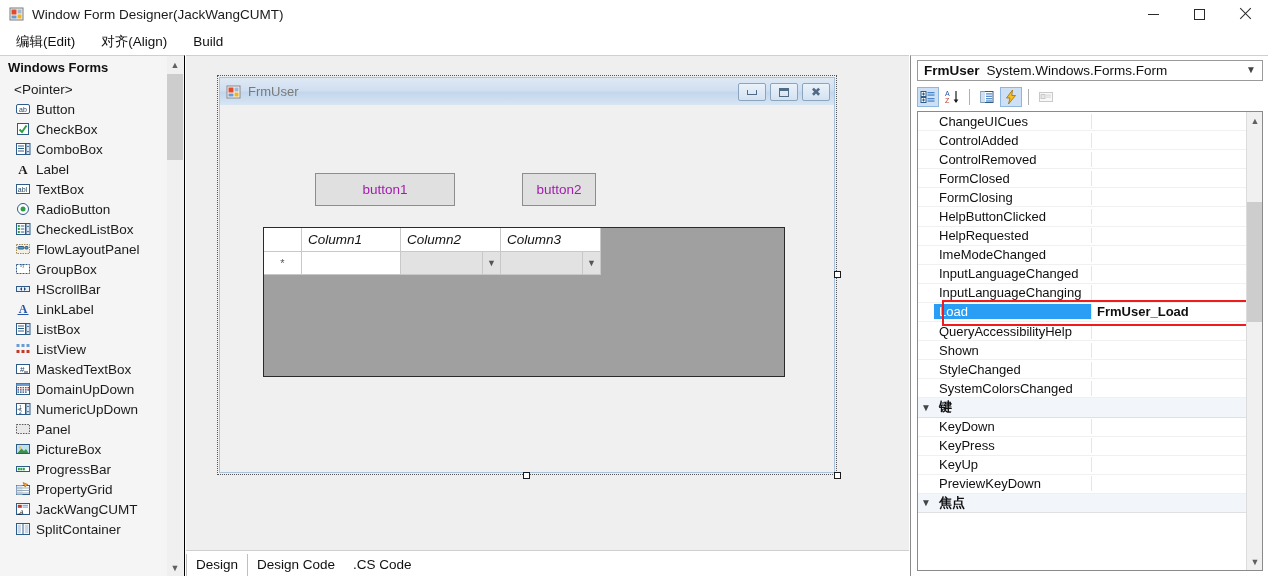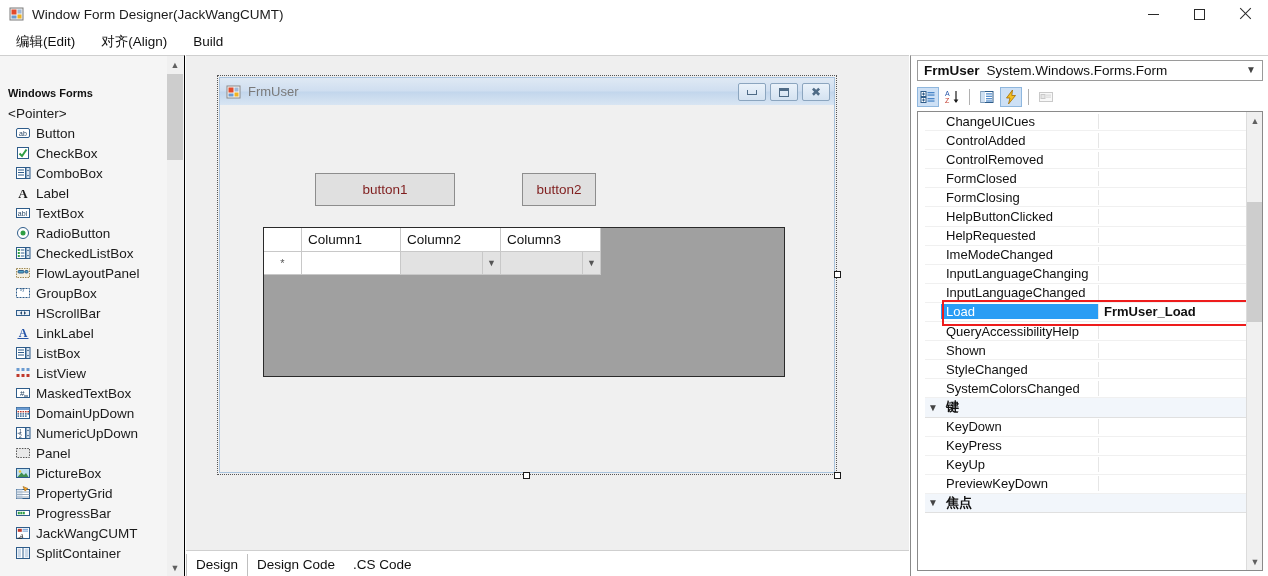--- a/index.html
+++ b/index.html
@@ -70,36 +70,35 @@
   
   .toolbox {
     position: absolute; left: 0; top: 55px;
     width: 185px; height: 521px;
     background: #f5f5f5;
     border-right: 1px solid #000;
     border-top: 1px solid #cfcfcf;
     overflow: hidden;
   }
   .toolbox-title {
-    font-weight: bold; font-size: 11px;
+    font-weight: bold; font-size: 13px;
     color: #111; padding: 4px 0 4px 8px;
     white-space: nowrap;
-    margin-top: 27px;
   }
   .tb-list { padding-left: 0; }
   .tb-row {
     height: 20px; display: flex; align-items: center;
     padding-left: 15px; white-space: nowrap;
   }
   .tb-row .tb-ico {
     width: 16px; height: 16px; margin-right: 5px;
     flex: none; display: block;
   }
   .tb-label { font-size: 13.5px; color: #1b1b1b; }
-  .tb-row.pointer { padding-left: 8px; }
+  .tb-row.pointer { padding-left: 14px; }
 
   
   .tb-scroll {
     position: absolute; right: 1px; top: 0;
     width: 16px; height: 520px;
     background: #f0f0f0;
   }
   .tb-scroll .arrow {
     width: 16px; height: 17px;
     display: flex; align-items: center; justify-content: center;
@@ -156,29 +155,29 @@
   .cap-glyph-min { width: 10px; height: 5px; border: 1px solid #4f6b86; border-top: none; }
   .cap-glyph-max { width: 10px; height: 9px; border: 1px solid #4f6b86; }
   .cap-glyph-max::after { content:""; display:block; height:2px; background:#4f6b86; }
   .cap-glyph-close { position: relative; width: 11px; height: 11px; color: #4f6b86; font-size: 12px; line-height: 11px; text-align: center; }
 
   .dz-button {
     position: absolute;
     background: #e0e0e0;
     border: 1px solid #8d8d8d;
     display: flex; align-items: center; justify-content: center;
-    font-size: 13.5px; color: #7f1d1d;
+    font-size: 13.5px; color: #a21caf;
   }
   .dz-grid {
     position: absolute;
     background: #a0a0a0;
     border: 1px solid #2a2a2a;
     overflow: hidden;
   }
-  .dgv-head { display: flex; height: 24px; }
+  .dgv-head { display: flex; height: 24px; font-style: italic; }
   .dgv-head .cell {
     background: #ffffff;
     border-right: 1px solid #c8c8c8;
     border-bottom: 1px solid #c8c8c8;
     display: flex; align-items: center;
     padding-left: 6px;
     font-size: 13.5px; color: #111;
   }
   .dgv-head .cell.rowhdr { width: 38px; padding-left: 0; }
   .dgv-row { display: flex; height: 23px; }
@@ -270,21 +269,20 @@
     background: #fff;
     overflow: hidden;
   }
   .pg-inner {
     position: absolute; left: 0; top: 0;
     width: 330px; height: 100%;
   }
   .pg-row {
     display: flex; height: 19.1px; align-items: center;
     border-bottom: 1px solid #f0f0f0;
-    margin-left: 7px;
   }
   .pg-row .gutter { width: 16px; height: 100%; flex: none; }
   .pg-row .pname {
     width: 158px; flex: none;
     font-size: 13px; color: #101010;
     padding-left: 5px;
     border-right: 1px solid #e6e6e6;
     overflow: hidden; white-space: nowrap;
   }
   .pg-row .pval {
@@ -612,41 +610,41 @@
               <circle cx="5" cy="6.5" r="1.2" fill="#f0c330"></circle>
               <path d="M2.5 12 L6.5 7.5 L9 10 L11 8 L13.5 12 z" fill="#3f8f4f"></path>
             </svg>
         </span>
         <span class="tb-label">PictureBox</span>
       </div>
 
       <div class="tb-row">
         <span class="tb-ico">
           <svg width="16" height="16" viewBox="0 0 16 16">
+              <rect x="1.5" y="5.5" width="13" height="5" fill="#fff" stroke="#2e5c8a"></rect>
+              <rect x="2.8" y="6.8" width="2" height="2.5" fill="#2f9e44"></rect>
+              <rect x="5.3" y="6.8" width="2" height="2.5" fill="#2f9e44"></rect>
+              <rect x="7.8" y="6.8" width="2" height="2.5" fill="#2f9e44"></rect>
+            </svg>
+        </span>
+        <span class="tb-label">ProgressBar</span>
+      </div>
+
+      <div class="tb-row">
+        <span class="tb-ico">
+          <svg width="16" height="16" viewBox="0 0 16 16">
               <rect x="1.5" y="4.5" width="13" height="9" fill="#fff" stroke="#2e5c8a"></rect>
               <rect x="1.5" y="4.5" width="6" height="9" fill="#dbe6f2"></rect>
               <line x1="1.5" y1="7" x2="14.5" y2="7" stroke="#9ab"></line>
               <line x1="1.5" y1="9.5" x2="14.5" y2="9.5" stroke="#9ab"></line>
               <line x1="1.5" y1="12" x2="14.5" y2="12" stroke="#9ab"></line>
               <path d="M8 1.5 l5 2 l-3 2.5 z" fill="#f0a030" stroke="#a06a10" stroke-width="0.6"></path>
             </svg>
         </span>
         <span class="tb-label">PropertyGrid</span>
-      </div>
-
-      <div class="tb-row">
-        <span class="tb-ico">
-          <svg width="16" height="16" viewBox="0 0 16 16">
-              <rect x="1.5" y="5.5" width="13" height="5" fill="#fff" stroke="#2e5c8a"></rect>
-              <rect x="2.8" y="6.8" width="2" height="2.5" fill="#2f9e44"></rect>
-              <rect x="5.3" y="6.8" width="2" height="2.5" fill="#2f9e44"></rect>
-              <rect x="7.8" y="6.8" width="2" height="2.5" fill="#2f9e44"></rect>
-            </svg>
-        </span>
-        <span class="tb-label">ProgressBar</span>
       </div>
 
       <div class="tb-row">
         <span class="tb-ico">
           <svg width="16" height="16" viewBox="0 0 16 16">
               <rect x="1.5" y="2.5" width="13" height="11" fill="#fff" stroke="#2e5c8a"></rect>
               <rect x="2.8" y="3.8" width="4" height="3" fill="#c0392b"></rect>
               <rect x="7.5" y="3.8" width="5.5" height="1" fill="#6b9bd1"></rect>
               <rect x="7.5" y="5.6" width="5.5" height="1" fill="#6b9bd1"></rect>
               <text x="4.6" y="12.6" font-size="6.5" font-style="italic" fill="#1b1b1b" font-family="Liberation Serif">A</text>
@@ -847,26 +845,26 @@
           <div class="pname">HelpRequested</div>
           <div class="pval"></div>
         </div>
         <div class="pg-row">
           <div class="gutter"></div>
           <div class="pname">ImeModeChanged</div>
           <div class="pval"></div>
         </div>
         <div class="pg-row">
           <div class="gutter"></div>
+          <div class="pname">InputLanguageChanged</div>
+          <div class="pval"></div>
+        </div>
+        <div class="pg-row">
+          <div class="gutter"></div>
           <div class="pname">InputLanguageChanging</div>
-          <div class="pval"></div>
-        </div>
-        <div class="pg-row">
-          <div class="gutter"></div>
-          <div class="pname">InputLanguageChanged</div>
           <div class="pval"></div>
         </div>
         <div class="pg-row selected">
           <div class="gutter"></div>
           <div class="pname">Load</div>
           <div class="pval">FrmUser_Load</div>
         </div>
         <div class="pg-row">
           <div class="gutter"></div>
           <div class="pname">QueryAccessibilityHelp</div>

